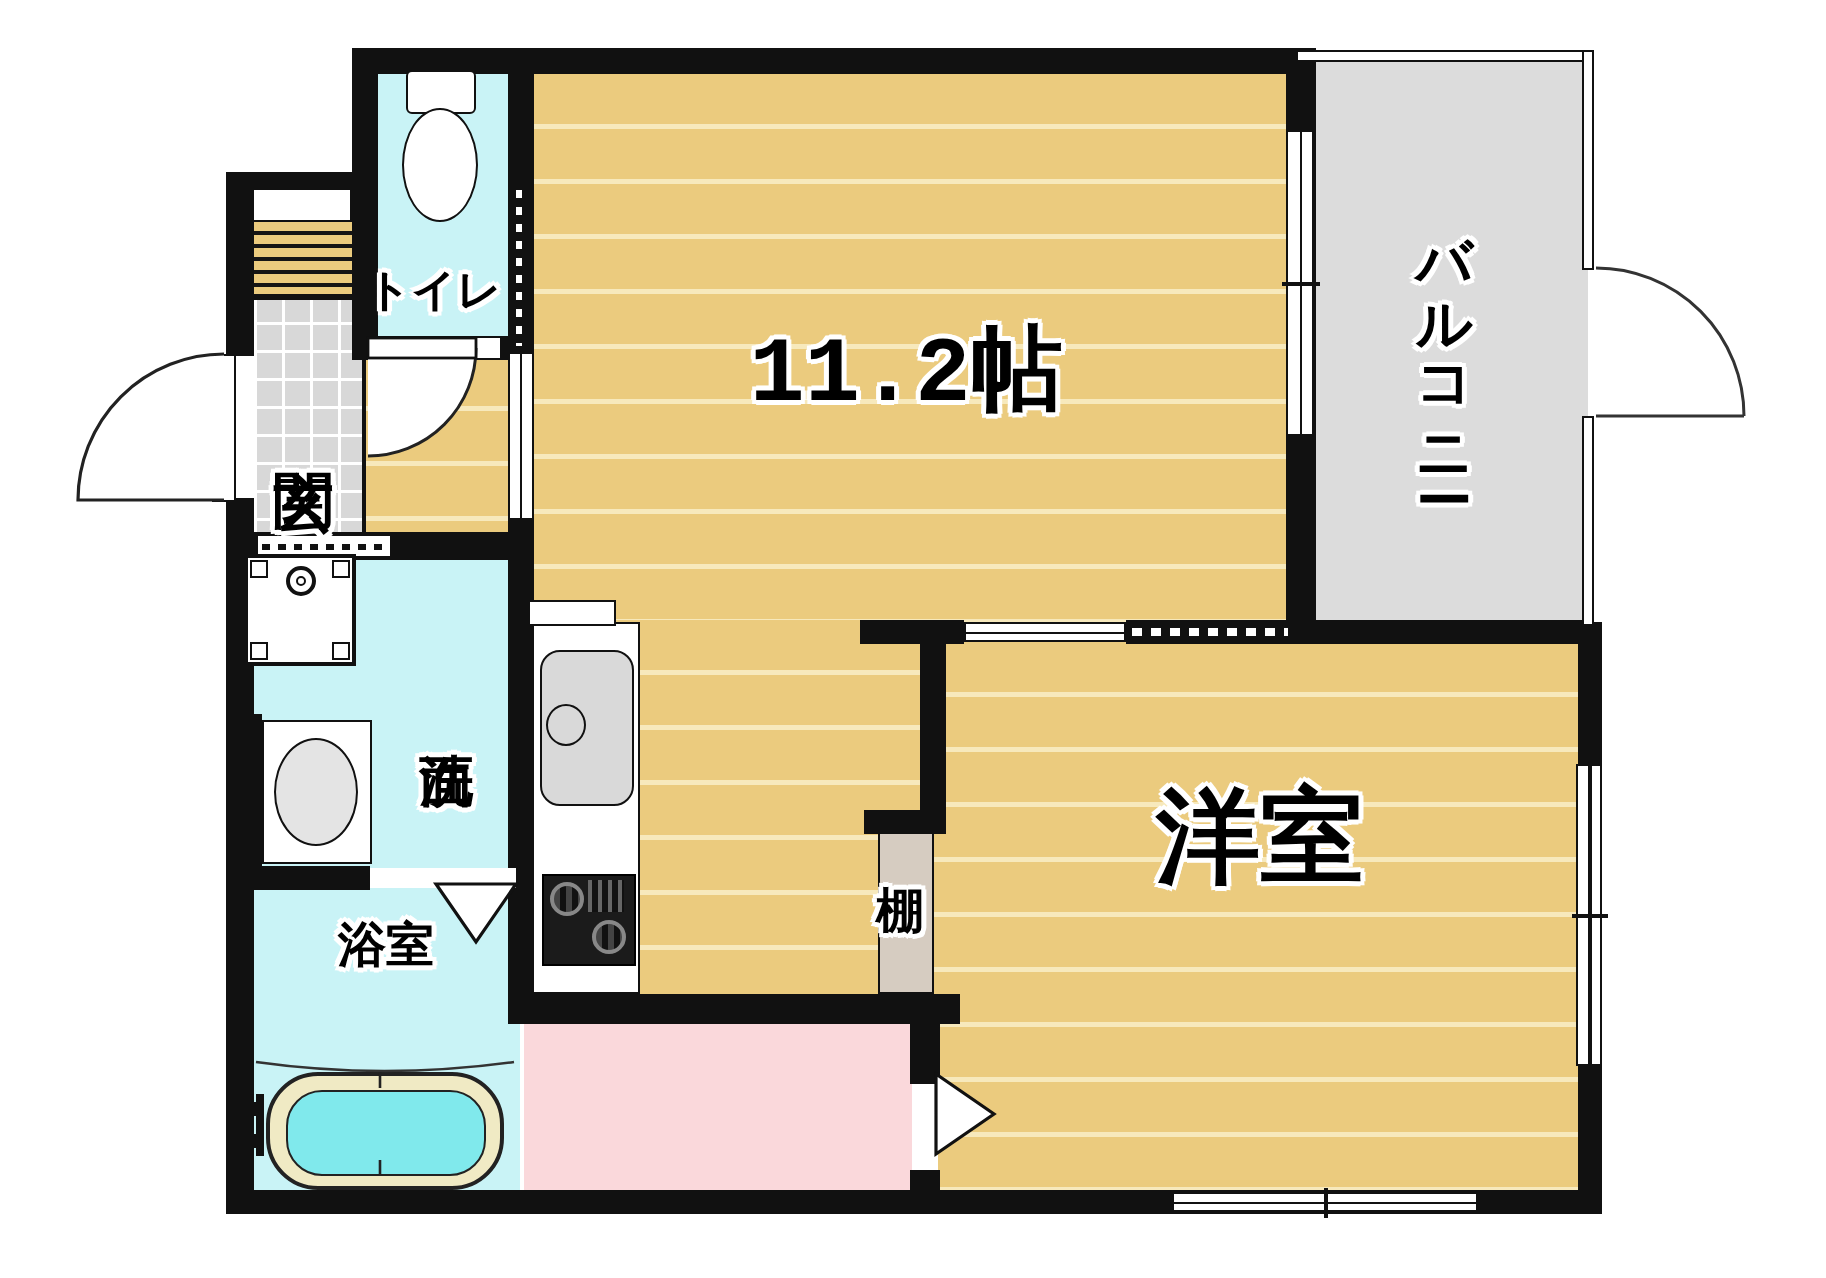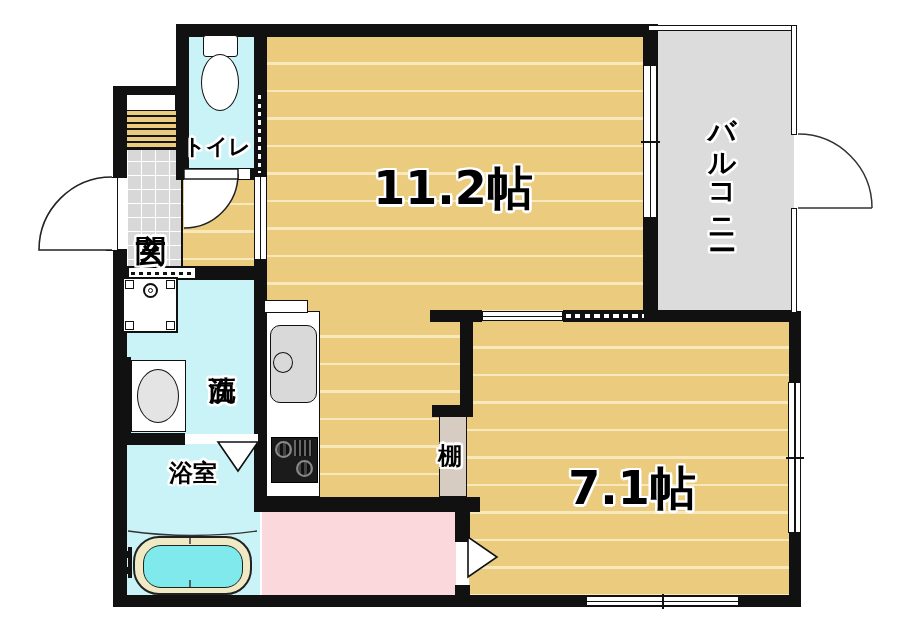--- a/index.html
+++ b/index.html
@@ -156,22 +156,22 @@
     <path d="M128 531 Q192 540 257 531" fill="none" stroke="#333" stroke-width="1.3"></path>
 
     <path d="M190 536 v8 M190 580 v8" stroke="#222" stroke-width="1.3"></path>
     <g>
       <rect x="119" y="551" width="11" height="7" fill="#111"></rect>
       <rect x="119" y="567" width="11" height="7" fill="#111"></rect>
       <rect x="128" y="547" width="4" height="31" fill="#111"></rect>
     </g>
   </svg>
 
-  <div class="lbl" style="left:453px;top:189px;font-size:46px;">11.2帖</div>
-  <div class="lbl" style="left:632px;top:489px;font-size:46px;">7.1帖</div>
+  <div class="lbl" style="left:453px;top:189px;font-size:46px;font-family:Liberation Mono, monospace;">11.2帖</div>
+  <div class="lbl" style="left:630px;top:419px;font-size:52px;">洋室</div>
   <div class="lbl vert" style="left:722px;top:168px;font-size:28px;">バルコニー</div>
   <div class="lbl" style="left:217px;top:147px;font-size:22px;">トイレ</div>
   <div class="lbl vert" style="left:151px;top:212px;font-size:30px;">玄関</div>
   <div class="lbl vert" style="left:222px;top:357px;font-size:27px;">洗面</div>
   <div class="lbl" style="left:193px;top:473px;font-size:24px;">浴室</div>
   <div class="lbl" style="left:450px;top:456px;font-size:24px;">棚</div>
 
 </div>
 
 </body></html>

